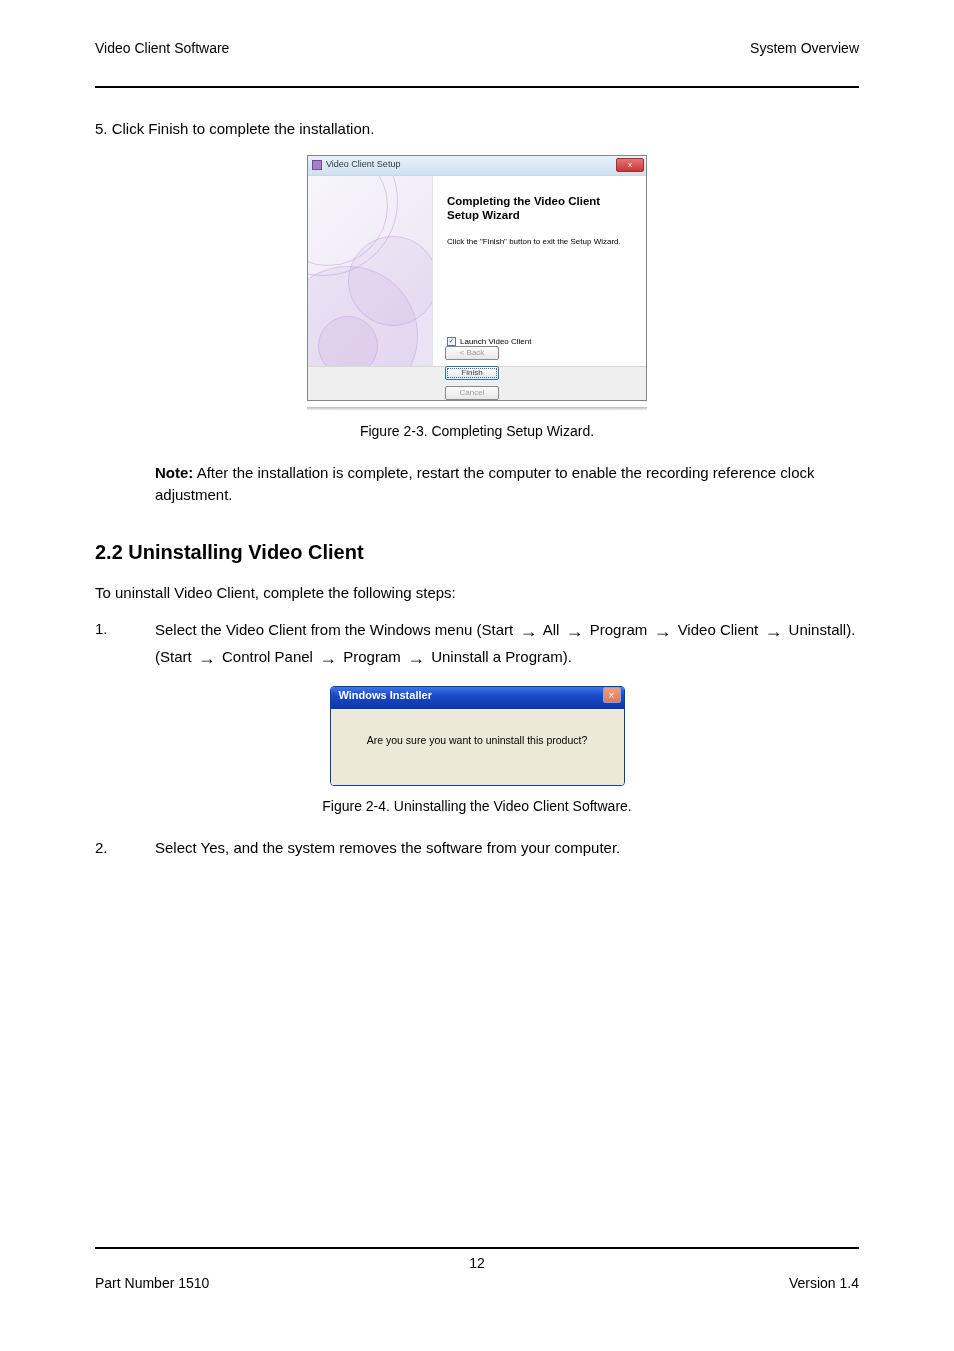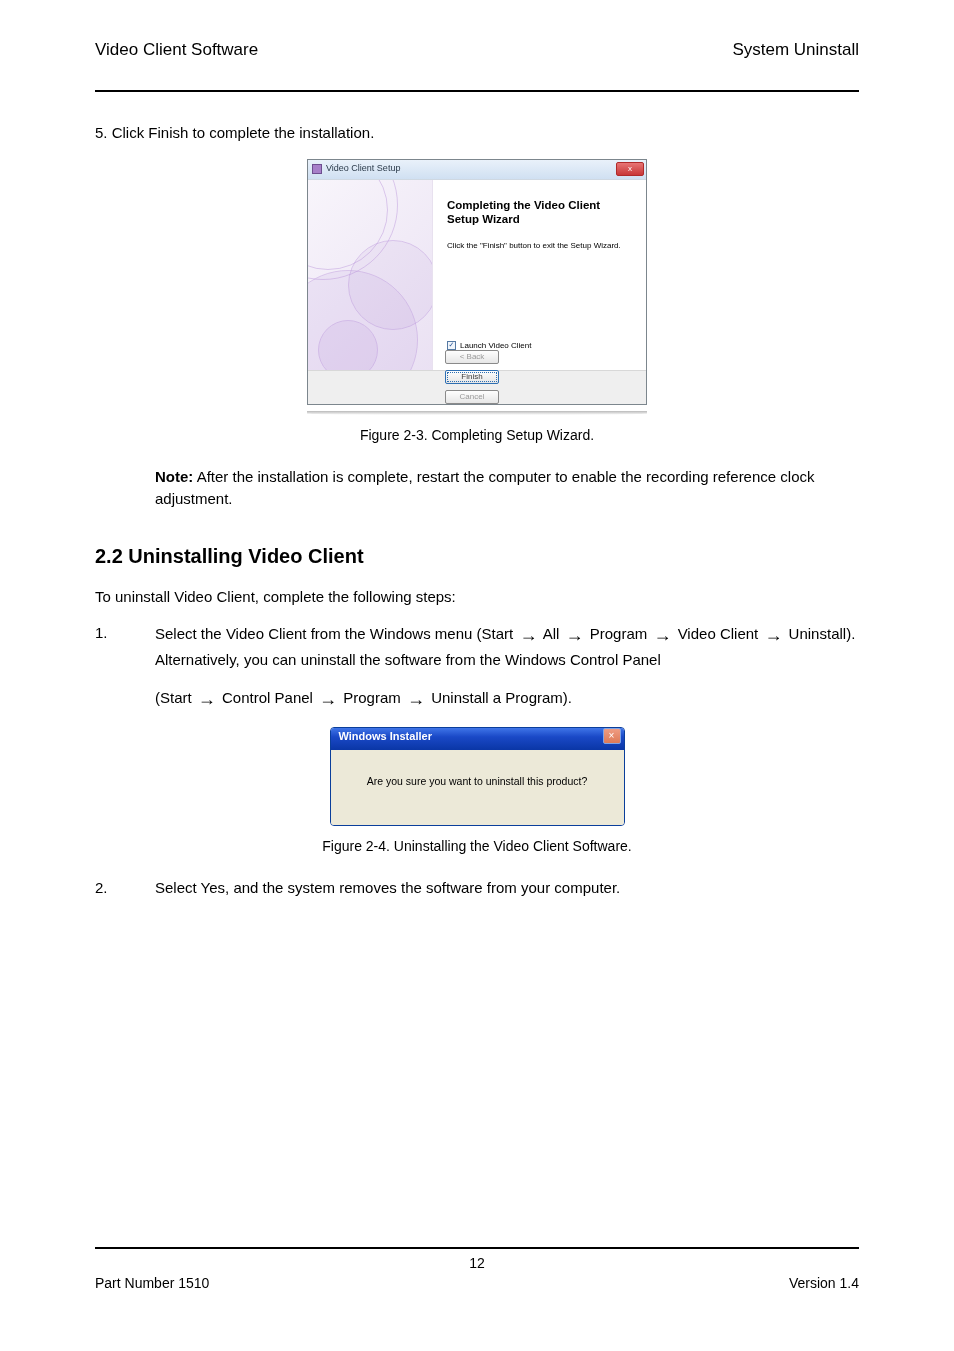--- a/index.html
+++ b/index.html
@@ -1,19 +1,19 @@
 <!DOCTYPE html>
 <html><head>
 <meta charset="utf-8">
 <style>
   * { box-sizing: border-box; margin: 0; padding: 0; }
   html, body { width: 954px; height: 1351px; background: #fff; font-family: Arial, Helvetica, sans-serif; color: #000; }
   .page { width: 954px; height: 1351px; position: relative; padding: 40px 95px 40px 95px; }
   .hr { height: 2px; background: #000; margin-top: 30px; margin-bottom: 30px; }
-  .header-row { display: flex; justify-content: space-between; font-size: 17px; margin-bottom: 21px; }
+  .header-row { display: flex; justify-content: space-between; font-size: 14px; margin-bottom: 21px; }
   .content { font-size: 15px; line-height: 1.5; }
   .caption { text-align: center; font-size: 14px; margin: 10px 0 20px 0; }
   .arrow { font-family: 'Segoe UI Symbol', Arial; font-size: 18px; vertical-align: middle; display:inline-block; margin: 0 2px;}
   .section-h { font-size: 20px; font-weight: bold; margin: 30px 0 15px 0; }
   .note-bold { font-weight: bold; }
   .indent { padding-left: 60px; }
   .bullet { display: flex; }
   .bullet .bnum { width: 60px; flex-shrink: 0; }
   .bullet .btxt { flex: 1; }
 
@@ -50,21 +50,21 @@
 
   
   p.block { margin-bottom: 14px; }
 </style>
 </head>
 <body>
 
 <div class="page">
   <div class="header-row">
     <span>Video Client Software</span>
-    <span>System Uninstall</span>
+    <span>System Overview</span>
   </div>
   <div class="hr"></div>
 
   <div class="content">
     <p class="block">5.        Click Finish to complete the installation.</p>
 
     <div class="wizard">
       <div class="wizard-titlebar">
         <div class="wizard-icon"></div>
         <div class="wizard-title">Video Client Setup</div>
@@ -113,21 +113,20 @@
         <span>All</span>
         <span class="arrow">→</span>
         <span>Program</span>
         <span class="arrow">→</span>
         <span>Video Client</span>
         <span class="arrow">→</span>
         <span>Uninstall).</span>
       </div>
     </div>
 
-    <p class="block indent">Alternatively, you can uninstall the software from the Windows Control Panel</p>
 
     <p class="block indent">
       <span>(Start</span>
       <span class="arrow">→</span>
       <span>Control Panel</span>
       <span class="arrow">→</span>
       <span>Program</span>
       <span class="arrow">→</span>
       <span>Uninstall a Program).</span>
     </p>

